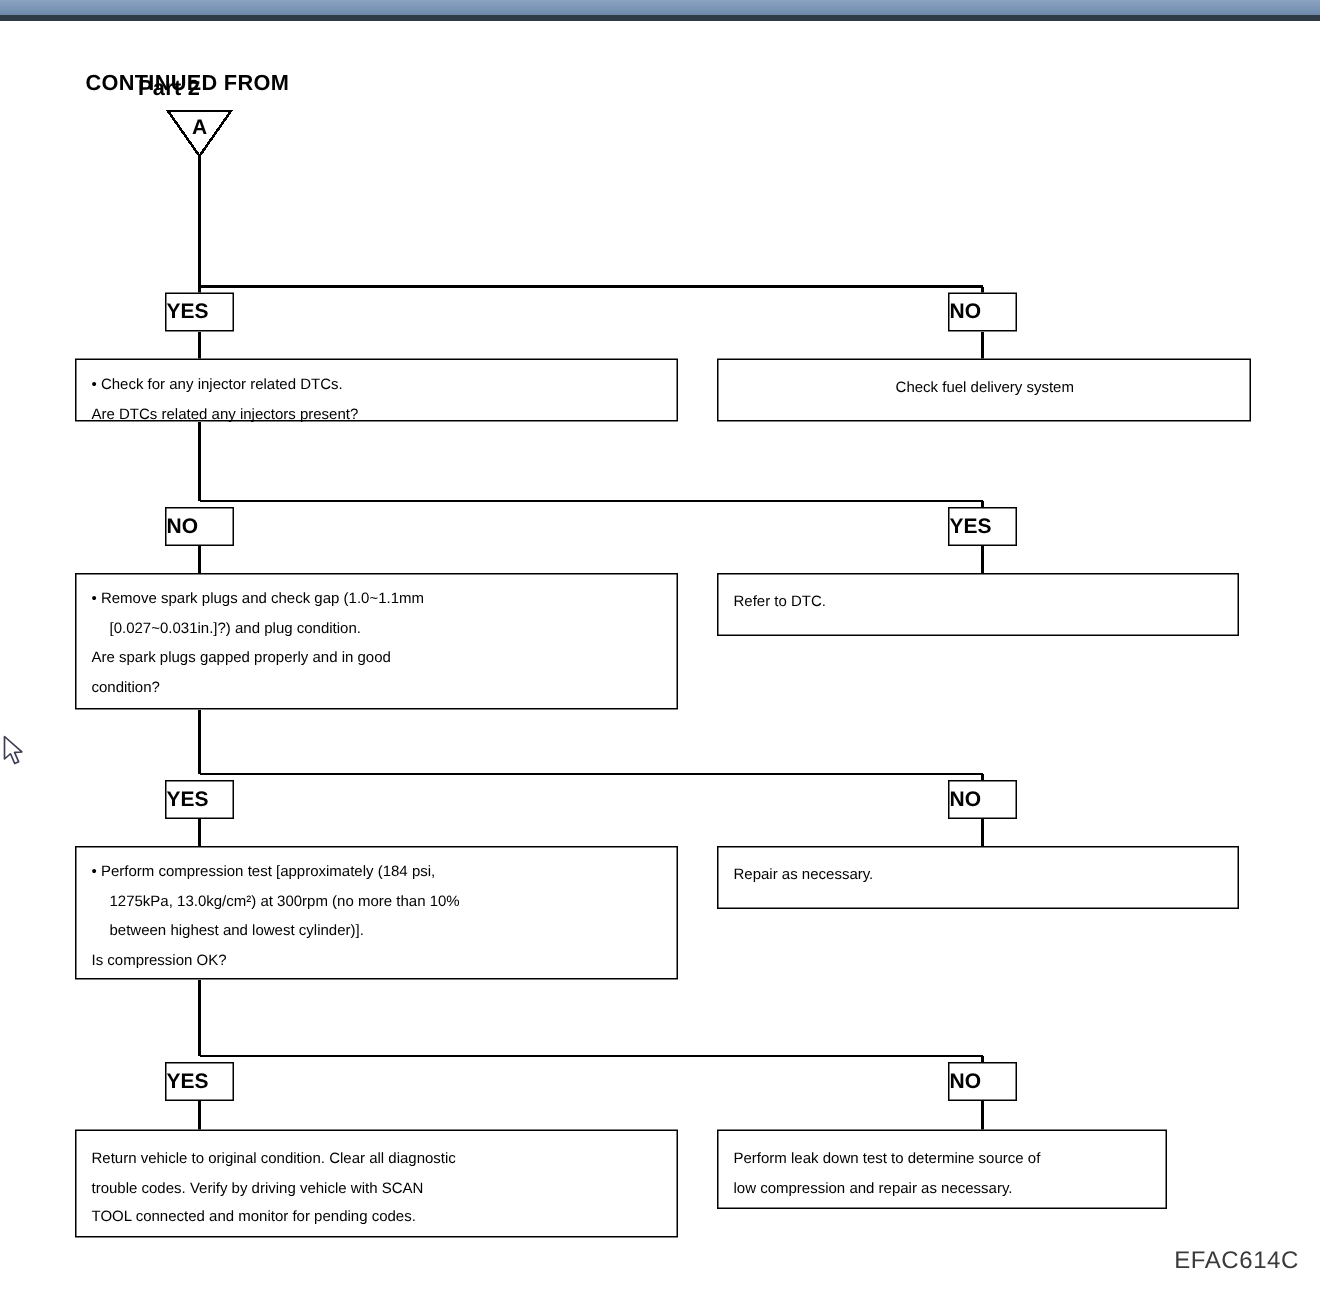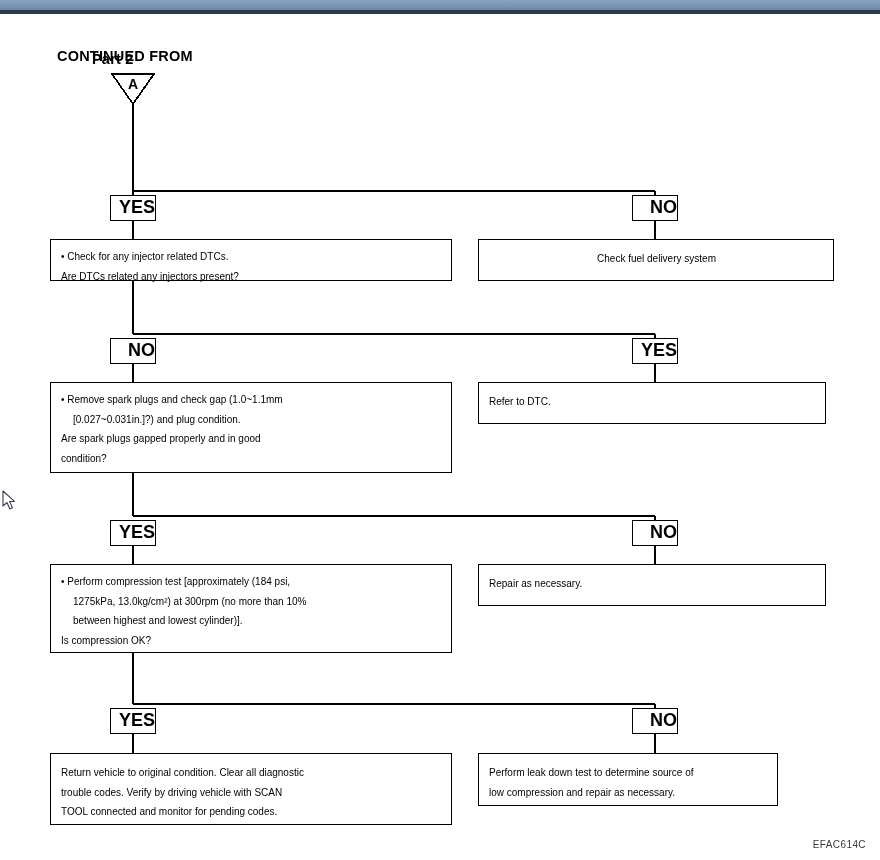--- a/index.html
+++ b/index.html
@@ -40,37 +40,37 @@
 
   .tri-letter{
     position:absolute;left:115px;top:58px;width:36px;
     text-align:center;font-size:14px;font-weight:bold;color:#000;
   }
 
   
   .tag{
     position:absolute;box-sizing:border-box;
     border:1.6px solid #000;background:#fff;
-    width:46px;height:26px;line-height:23px;text-align:right;
-    font-size:18px;font-weight:bold;color:#000;
+    width:46px;height:26px;line-height:23px;text-align:left;
+    font-size:14px;font-weight:bold;color:#000;
   }
 
   
   .box{
     position:absolute;box-sizing:border-box;
     border:1.6px solid #000;background:#fff;
     padding:7px 9px 6px 10px;
     font-size:10px;line-height:19.5px;color:#000;
   }
   .box .bullet{ text-indent:-12px;padding-left:12px; }
   .box .ind{ padding-left:12px; }
 
   #figcode{
     position:absolute;right:14px;bottom:10px;
-    font-size:10px;color:#3a3a3a;letter-spacing:.4px;
+    font-size:16px;color:#3a3a3a;letter-spacing:.4px;
   }
 
   
   #cursor{position:absolute;left:2px;top:490px;width:16px;height:22px;}
 </style>
 </head>
 <body>
 
 <div id="topbar"></div>
 

